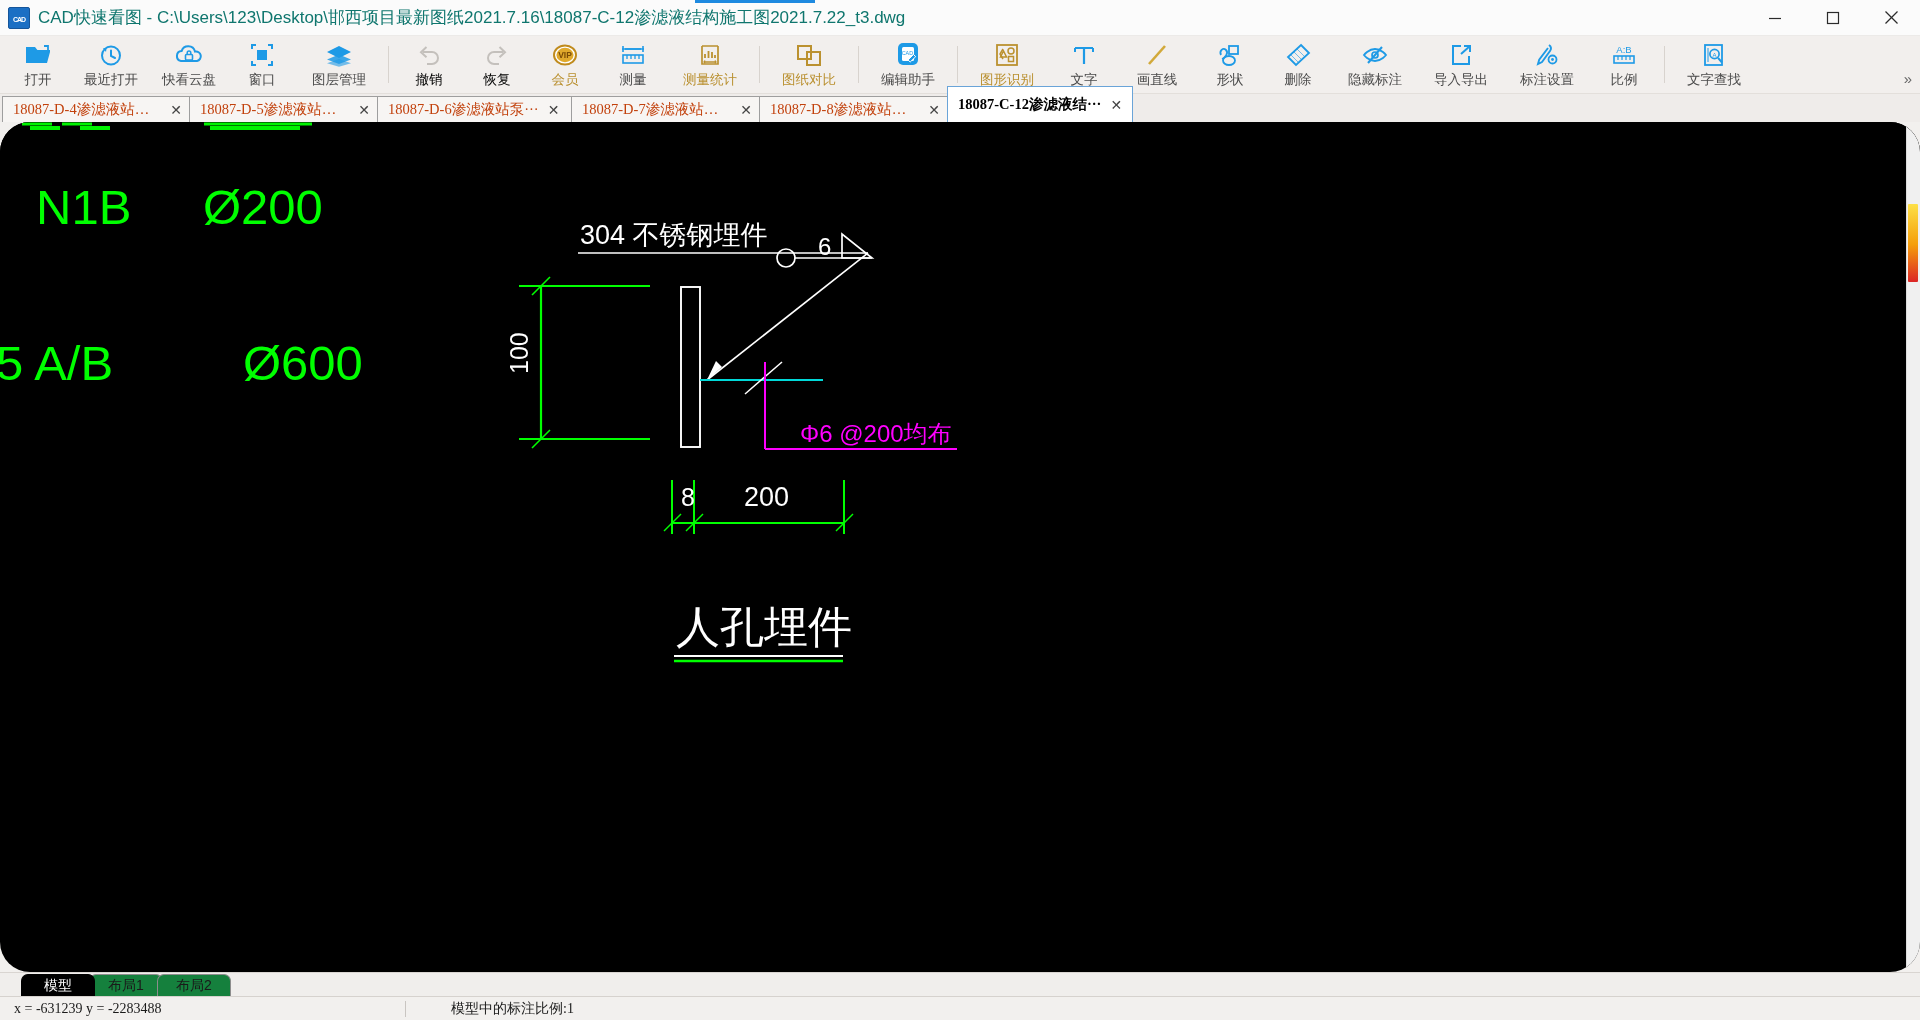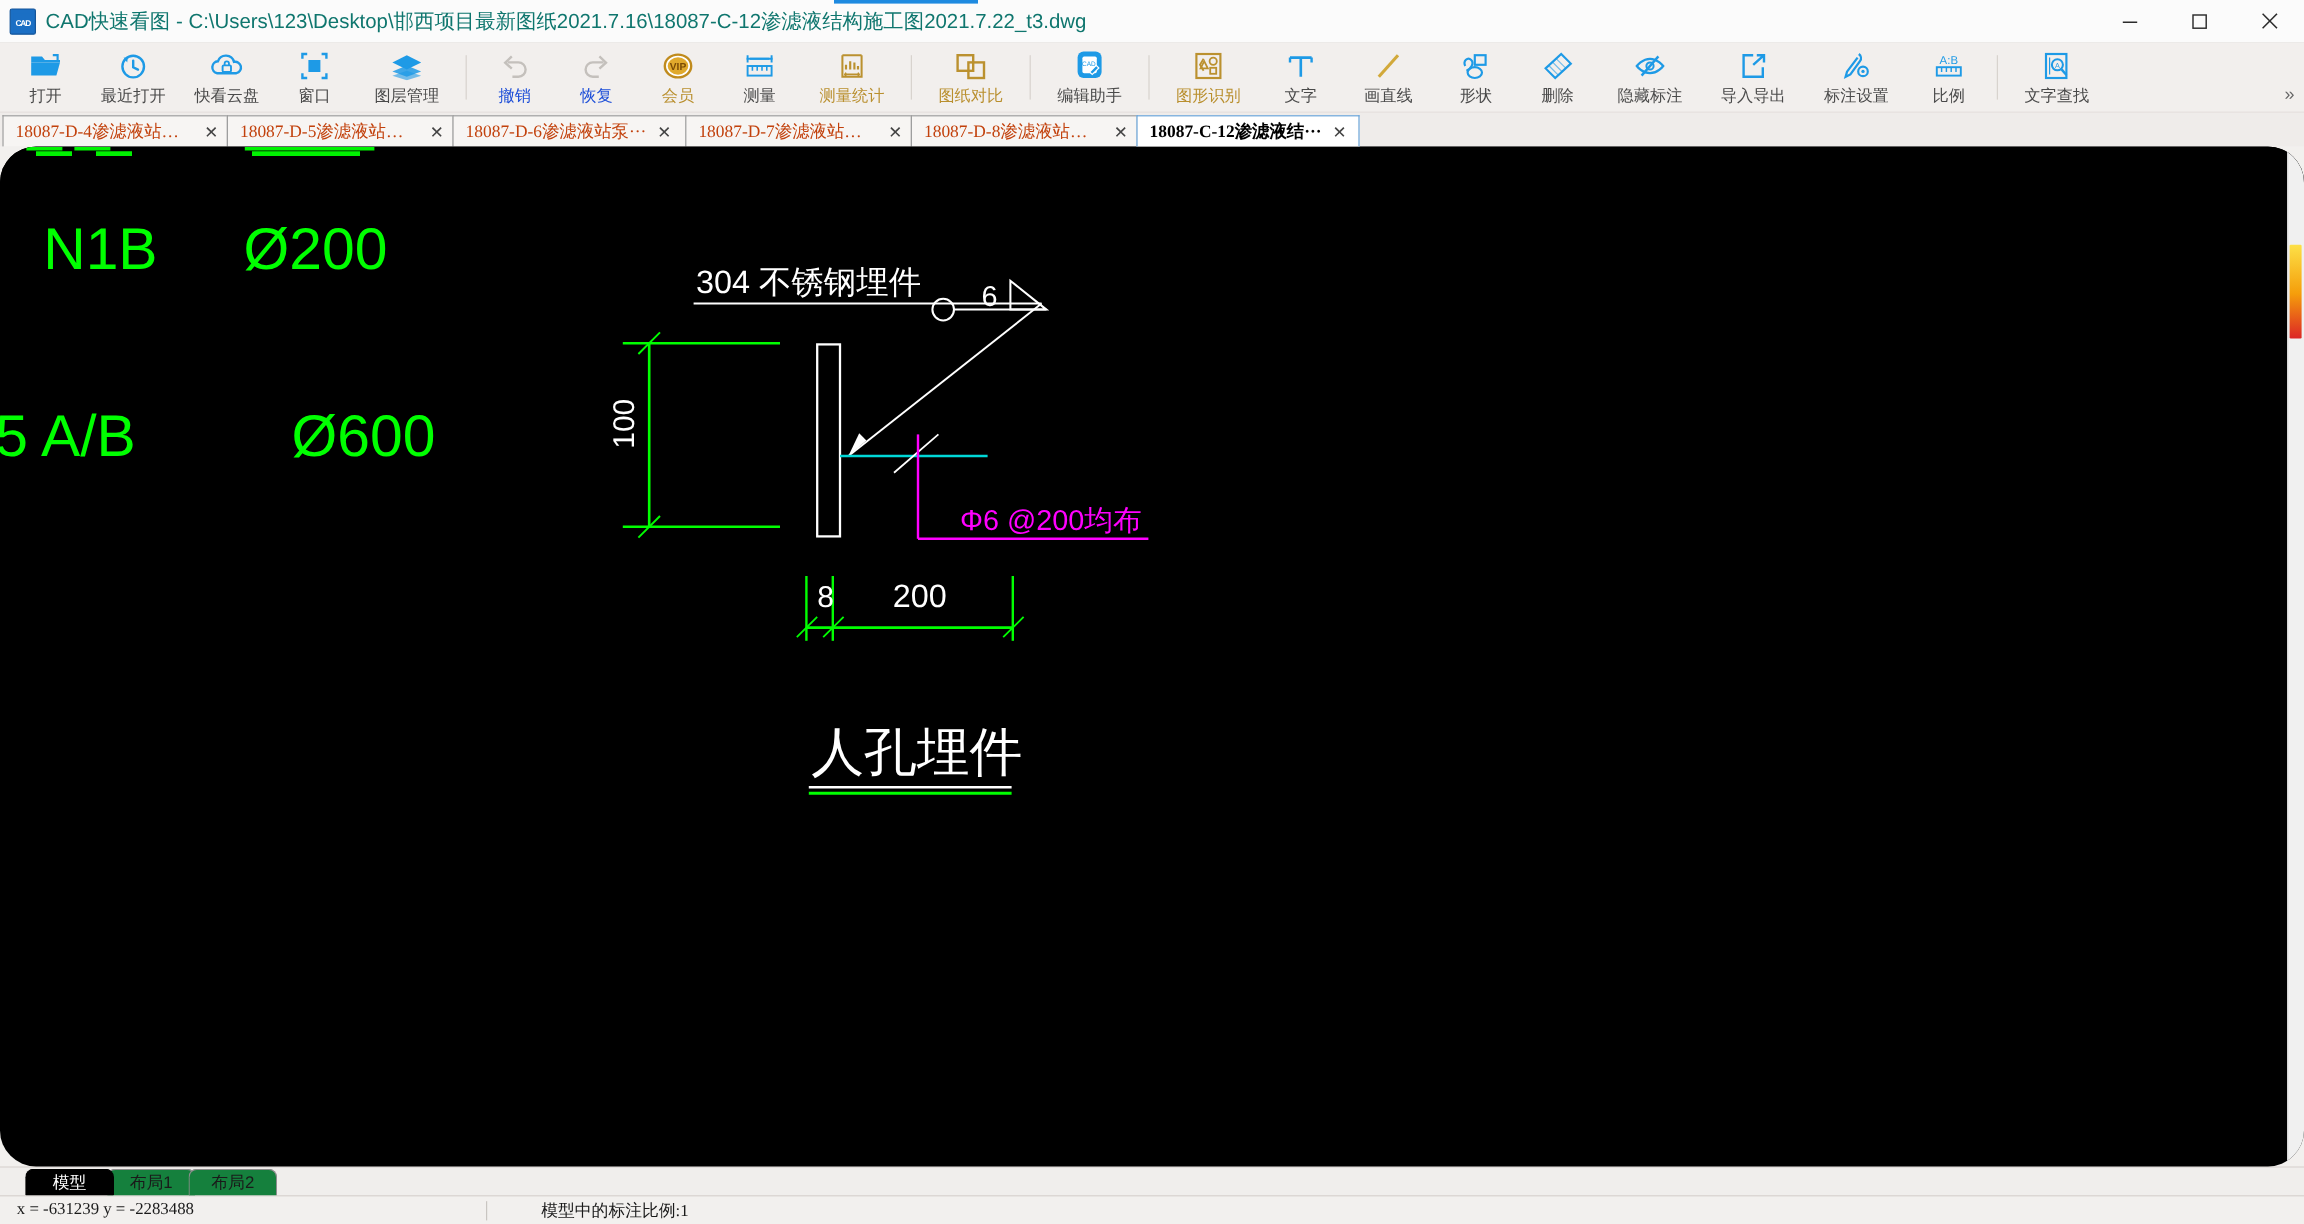--- a/index.html
+++ b/index.html
@@ -75,21 +75,21 @@
     height: 30px; width: 34px;
     display: flex; align-items: center; justify-content: center;
   }
   .tool .lbl {
     font-size: 13.5px; color: #4a4a4a; margin-top: 1px;
     white-space: nowrap;
     font-family: "Liberation Sans", sans-serif;
   }
   .tool.wide { width: 78px; }
   .tool.xwide { width: 86px; }
-  .tool.dim .lbl { color: #1d4ed8; }
+  .tool.dim .lbl { color: #000000; }
   .tool.gold .lbl { color: #b98f2e; }
   .sep {
     width: 1px; background: #d8d3ce;
     margin: 10px 6px 10px 6px; flex: 0 0 1px;
   }
   .chev {
     position: absolute; right: 8px; bottom: 6px;
     font-size: 15px; color: #666; 
   }
 
@@ -119,21 +119,21 @@
     max-width: 152px; text-overflow: ellipsis;
   }
   .ftab .x {
     margin-left: 8px; font-size: 14px; color: #444;
     width: 14px; text-align: center;
   }
   .ftab.active {
     background: #ffffff;
     border-color: #6aa4d8;
     z-index: 3;
-    height: 26px;
+    height: 36px;
   }
   .ftab.active .t { font-weight: bold; color: #000; }
 
   
   .canvas-wrap {
     flex: 1 1 auto; position: relative; background: #000000;
     overflow: hidden;
     border-radius: 30px;
   }
   .canvas-wrap svg { display: block; position: absolute; top: 0; left: 0; }

